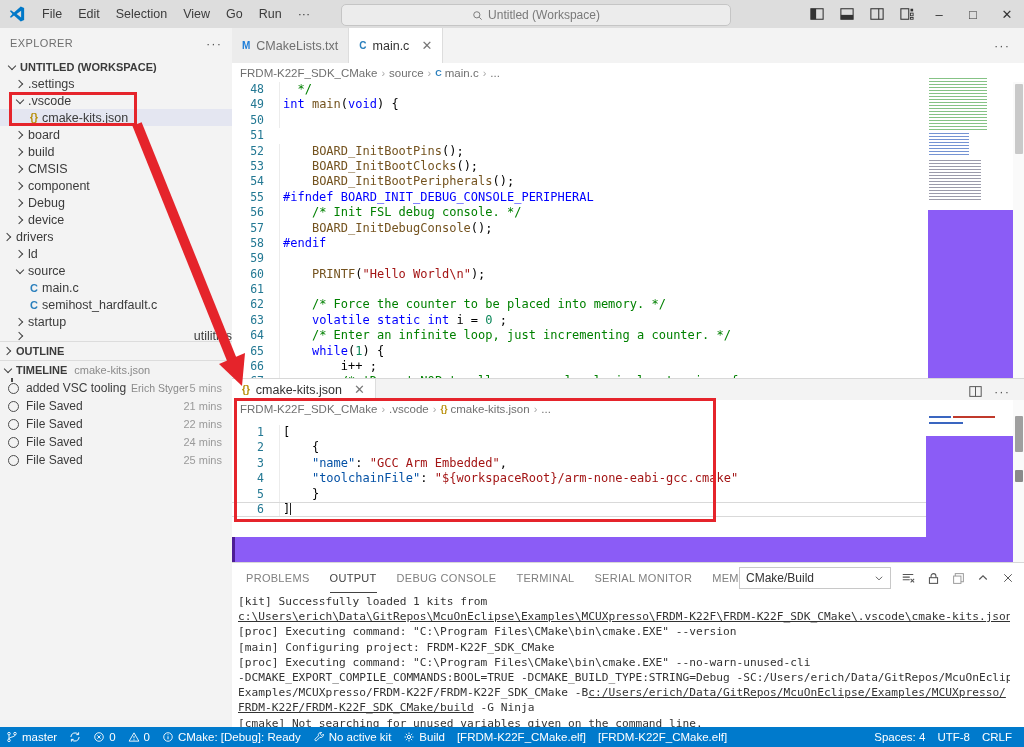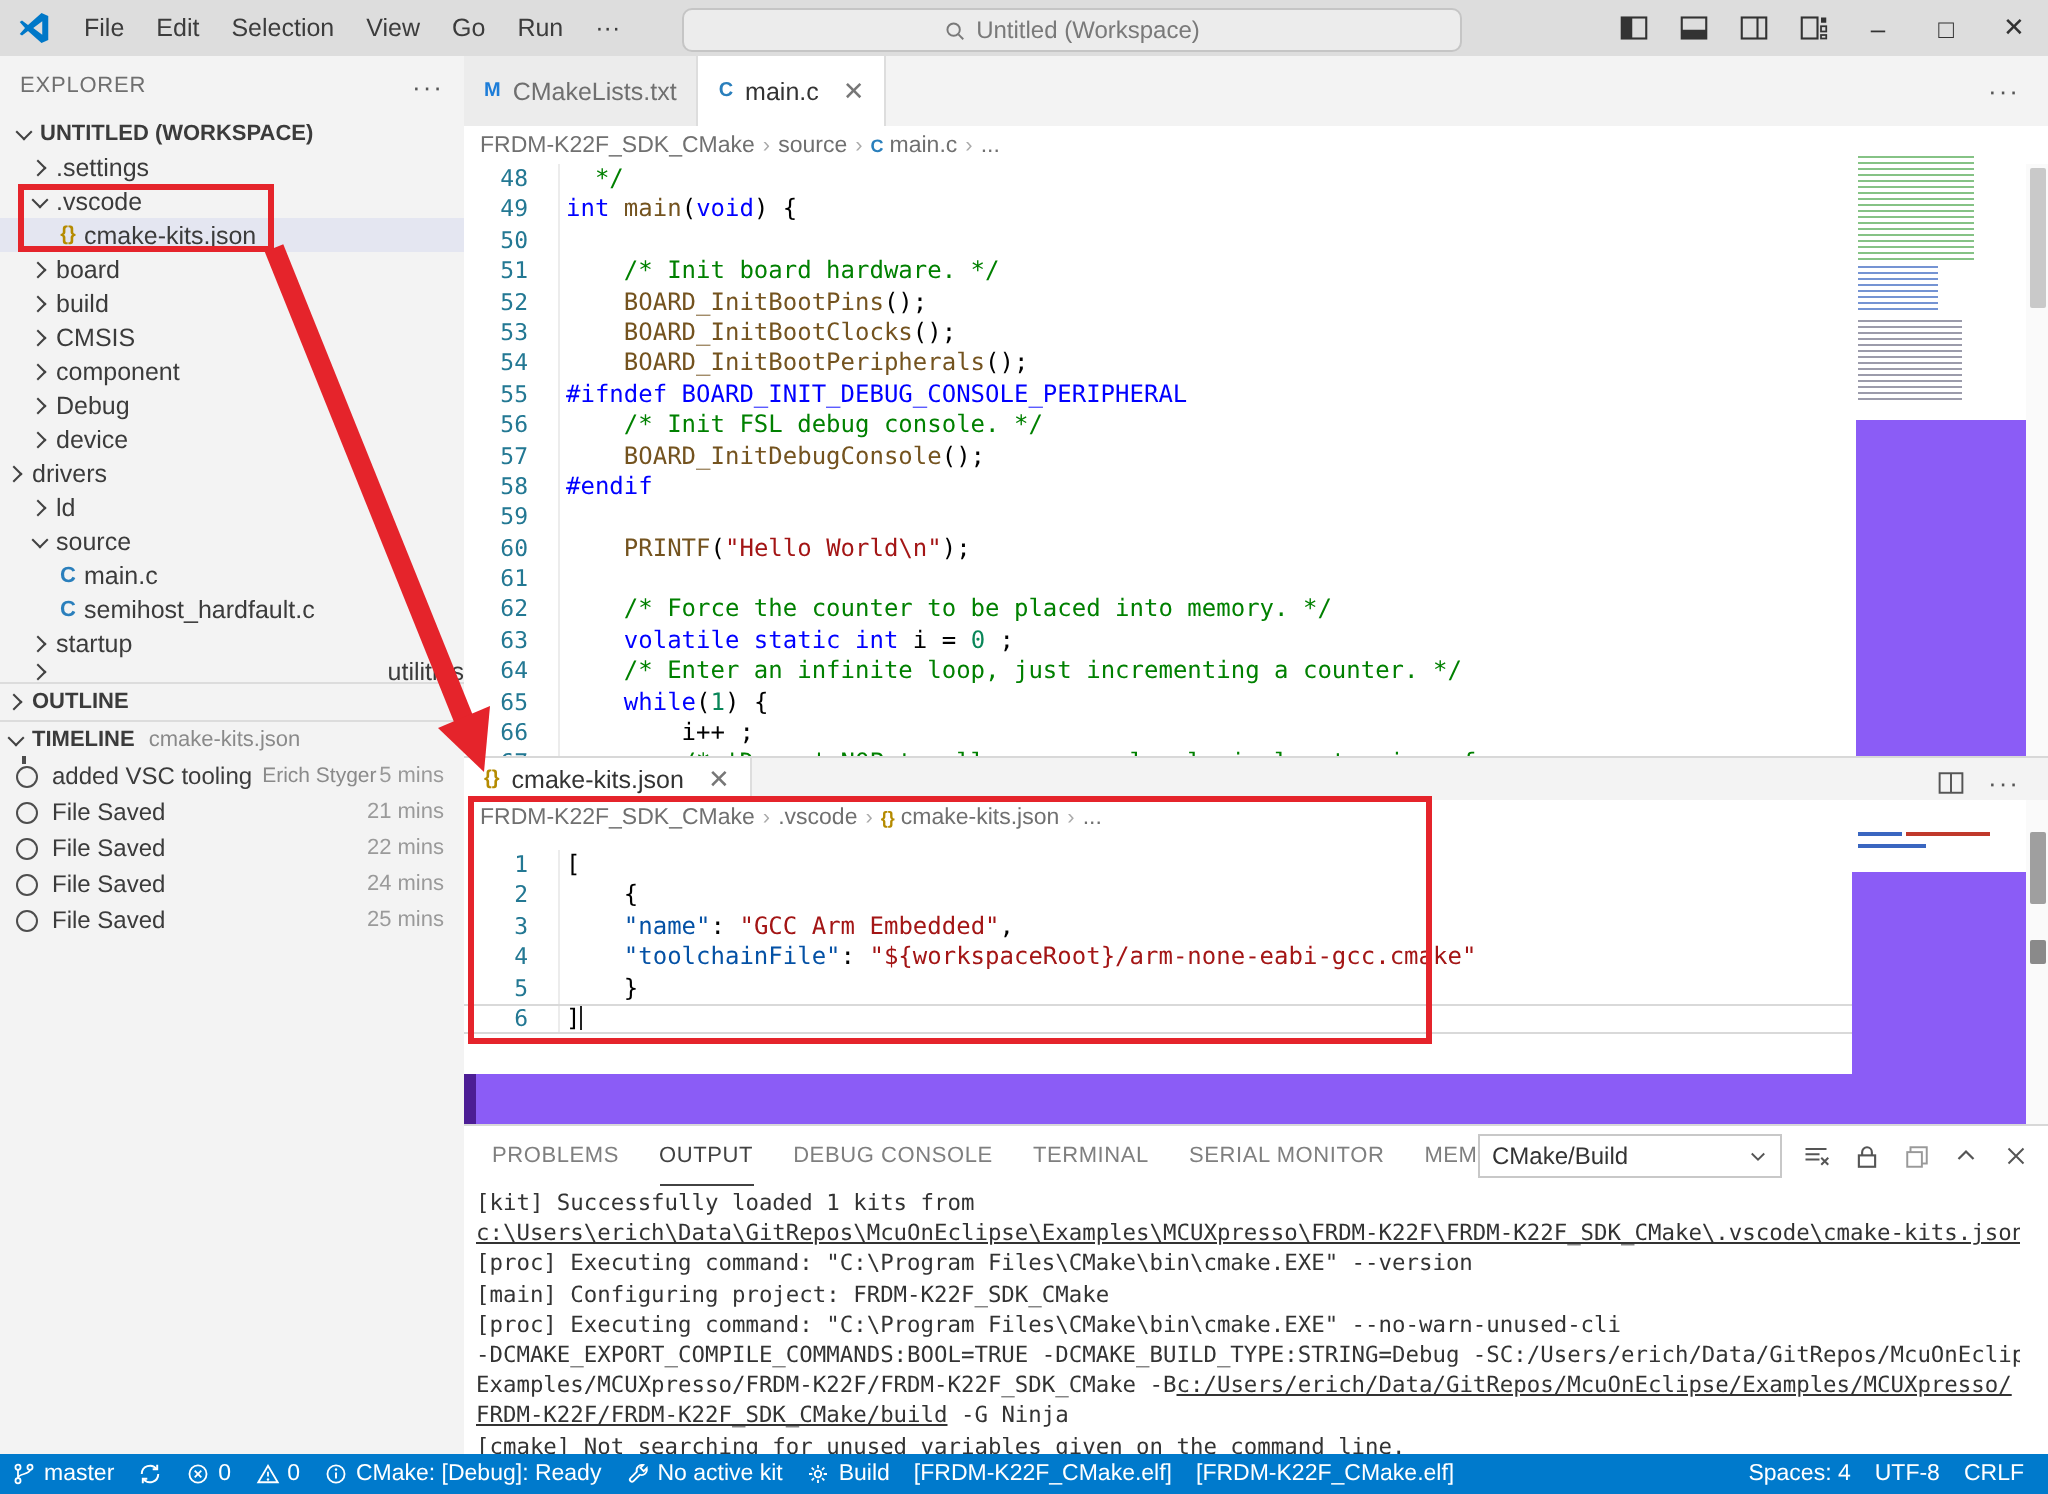--- a/index.html
+++ b/index.html
@@ -12,21 +12,21 @@
   .menu-item{padding:0 8px;height:28px;line-height:28px;cursor:default;}
   .nav-arrows{margin-left:24px;display:flex;gap:14px;color:#555;font-size:14px;}
   .cmd-center{position:absolute;left:341px;top:4px;width:388px;height:20px;background:#ececec;
               border:1px solid #c5c5c5;border-radius:5px;display:flex;align-items:center;justify-content:center;
               color:#797979;font-size:12px;gap:5px;}
   .win-icons{position:absolute;right:0;top:0;height:28px;display:flex;align-items:center;}
   .layout-ic{width:30px;height:28px;display:flex;align-items:center;justify-content:center;}
   .wbtn{width:34px;height:28px;display:flex;align-items:center;justify-content:center;font-size:13px;color:#333;}
   
   .sidebar{position:absolute;top:28px;left:0;width:232px;height:699px;background:#f3f3f3;
-           border-right:6px solid #4c1d95;overflow:hidden;}
+           border-right:3px solid #4c1d95;overflow:hidden;}
   .sb-header{height:30px;display:flex;align-items:center;padding:0 10px;color:#6f6f6f;font-size:11px;letter-spacing:.4px;}
   .sb-header .dots{margin-left:auto;color:#555;font-size:13px;letter-spacing:1px;}
   .trow{height:17px;display:flex;align-items:center;font-size:12.5px;color:#3b3b3b;white-space:nowrap;cursor:default;}
   .trow.root{font-weight:bold;font-size:11px;color:#3b3b3b;}
   .trow.sel{background:#e4e6f1;}
   .trow.clip{height:11px;overflow:hidden;justify-content:space-between;}
   .chev{width:16px;height:16px;flex:none;position:relative;}
   .chev.expanded::after{content:"";position:absolute;left:5px;top:4px;width:5px;height:5px;
       border-right:1.2px solid #424242;border-bottom:1.2px solid #424242;transform:rotate(45deg);}
   .chev.collapsed::after{content:"";position:absolute;left:4px;top:5px;width:5px;height:5px;
@@ -307,21 +307,21 @@
       </span>
       <span class="sep">›</span>
       <span style="display: inline-flex; gap: 3px; align-items: center;">
         <span>...</span>
       </span>
     </div>
   <div class="code" id="code-top" style="top:82px;width:696px;height:296px;">
       <div class="cline"><span class="gut">48</span><span class="ct"><span class="c-cm">  */</span></span></div>
       <div class="cline"><span class="gut">49</span><span class="ct"><span class="c-kw">int</span><span class="c-pl"> </span><span class="c-fn">main</span><span class="c-pl">(</span><span class="c-kw">void</span><span class="c-pl">) {</span></span></div>
       <div class="cline"><span class="gut">50</span><span class="ct"></span></div>
-      <div class="cline"><span class="gut">51</span><span class="ct"><span class="c-pl">    </span><span class="c-cm">/* Init board hardware. */</span></span></div>
+      <div class="cline"><span class="gut">51</span></div>
       <div class="cline"><span class="gut">52</span><span class="ct"><span class="c-pl">    </span><span class="c-fn">BOARD_InitBootPins</span><span class="c-pl">();</span></span></div>
       <div class="cline"><span class="gut">53</span><span class="ct"><span class="c-pl">    </span><span class="c-fn">BOARD_InitBootClocks</span><span class="c-pl">();</span></span></div>
       <div class="cline"><span class="gut">54</span><span class="ct"><span class="c-pl">    </span><span class="c-fn">BOARD_InitBootPeripherals</span><span class="c-pl">();</span></span></div>
       <div class="cline"><span class="gut">55</span><span class="ct"><span class="c-kw">#ifndef BOARD_INIT_DEBUG_CONSOLE_PERIPHERAL</span></span></div>
       <div class="cline"><span class="gut">56</span><span class="ct"><span class="c-pl">    </span><span class="c-cm">/* Init FSL debug console. */</span></span></div>
       <div class="cline"><span class="gut">57</span><span class="ct"><span class="c-pl">    </span><span class="c-fn">BOARD_InitDebugConsole</span><span class="c-pl">();</span></span></div>
       <div class="cline"><span class="gut">58</span><span class="ct"><span class="c-kw">#endif</span></span></div>
       <div class="cline"><span class="gut">59</span><span class="ct"></span></div>
       <div class="cline"><span class="gut">60</span><span class="ct"><span class="c-pl">    </span><span class="c-fn">PRINTF</span><span class="c-pl">(</span><span class="c-st">"Hello World\n"</span><span class="c-pl">);</span></span></div>
       <div class="cline"><span class="gut">61</span><span class="ct"></span></div>

